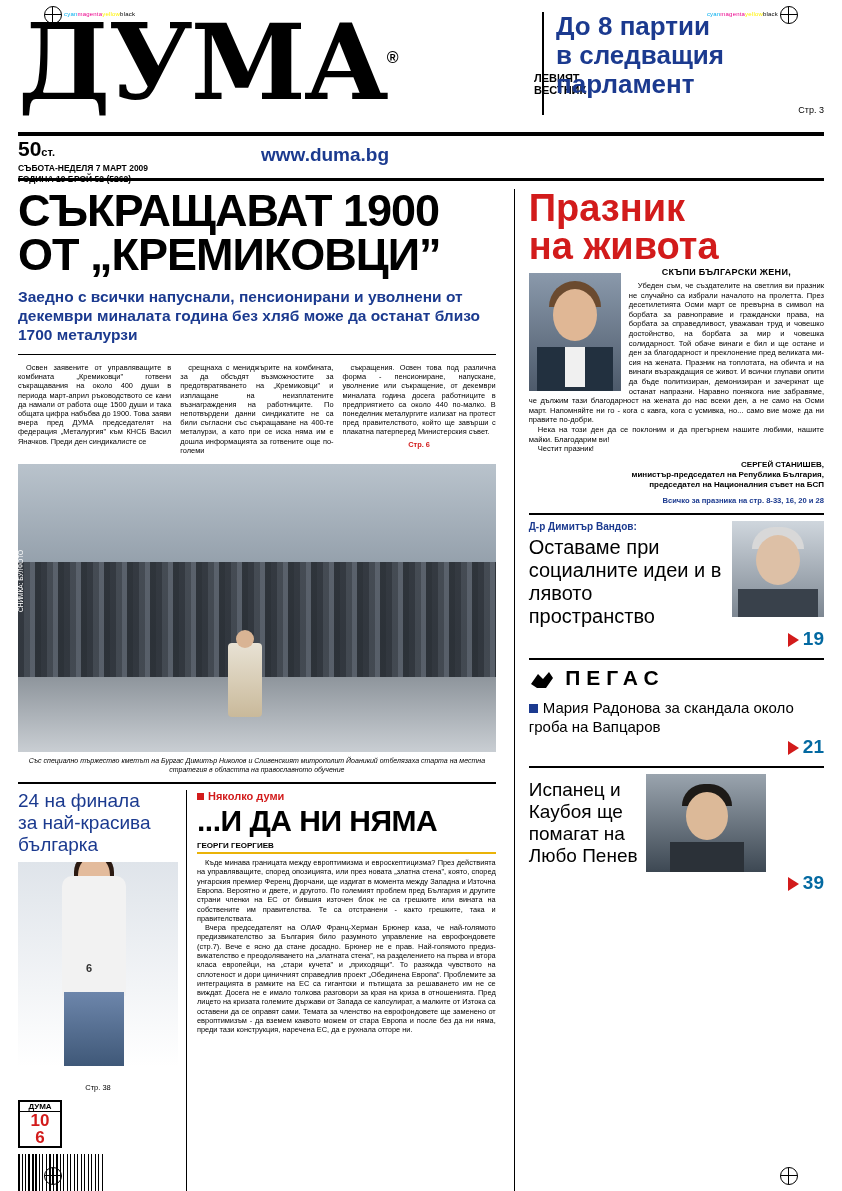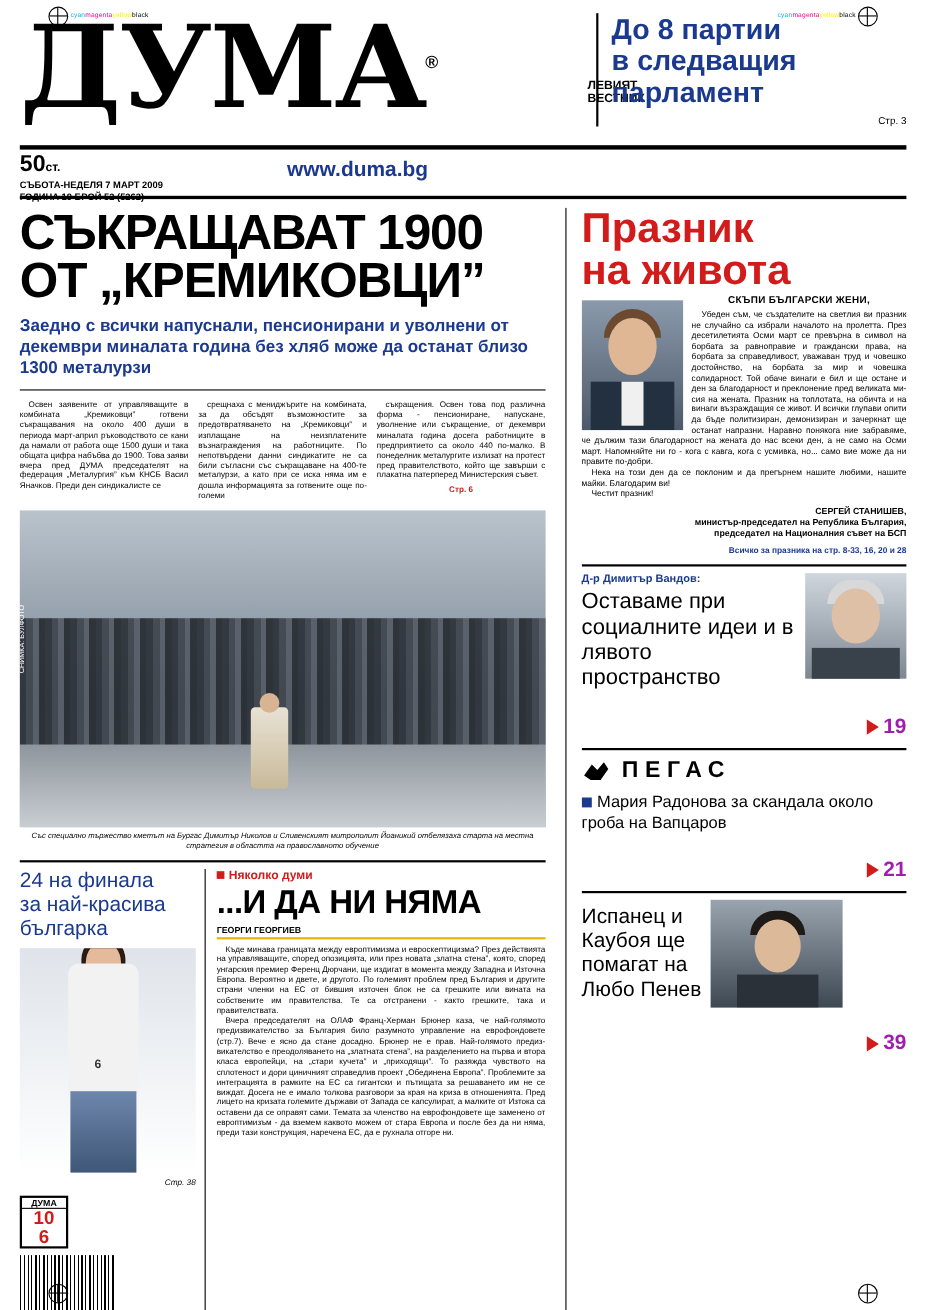--- a/index.html
+++ b/index.html
@@ -100,21 +100,21 @@
   
   .bottom-left{display:flex;margin-top:8px;border-top:2px solid #000;padding-top:6px;}
   .miss{width:160px;border-right:1px solid #000;padding-right:8px;}
   .miss h3{margin:0;font-size:19px;line-height:22px;font-weight:normal;color:#1b3a8f;}
   .miss-photo{position:relative;height:205px;margin-top:6px;background:linear-gradient(#dfe4ea,#ffffff);overflow:hidden;}
   .miss-photo .body{position:absolute;left:44px;top:14px;width:64px;height:120px;background:#f2f2f2;border-radius:10px 10px 0 0;}
   .miss-photo .head{position:absolute;left:60px;top:-6px;width:32px;height:38px;border-radius:50%;background:#e3bb9c;}
   .miss-photo .hair{position:absolute;left:56px;top:-10px;width:40px;height:30px;border-radius:20px 20px 0 0;background:#2b1a12;}
   .miss-photo .jeans{position:absolute;left:46px;top:130px;width:60px;height:74px;background:linear-gradient(#6d86ab,#3f5878);}
   .miss-photo .num{position:absolute;left:68px;top:100px;font-size:11px;font-weight:bold;color:#333;}
-  .miss .pg{font-size:7.5px;text-align:right;margin-top:3px;font-style:italic;}
+  .miss .pg{font-size:7.5px;text-align:center;margin-top:16px;}
   .dumabox{width:40px;border:2px solid #000;text-align:center;margin-top:8px;}
   .dumabox .lbl{font-size:8px;font-weight:bold;border-bottom:1px solid #000;}
   .dumabox .n{font-size:17px;font-weight:bold;color:#d21b1b;line-height:17px;}
   .barcode{margin-top:6px;height:70px;width:86px;
     background:repeating-linear-gradient(90deg,#000 0 1.5px,#fff 1.5px 3.5px,#000 3.5px 4.5px,#fff 4.5px 7px);}
 
   .opinion{flex:1;padding-left:10px;}
   .kicker{font-size:11px;font-weight:bold;color:#d21b1b;}
   .kicker .sq{display:inline-block;width:7px;height:7px;background:#d21b1b;margin-right:4px;}
   .op-title{font-size:30px;font-weight:bold;margin:2px 0 3px;letter-spacing:-.5px;}
@@ -136,21 +136,21 @@
   .sign{font-size:8px;font-weight:bold;text-align:right;line-height:10px;margin-top:6px;}
   .allinfo{font-size:7.6px;font-weight:bold;color:#1b3a8f;text-align:right;margin-top:6px;}
 
   .rbox{border-top:2px solid #000;margin-top:8px;padding-top:6px;position:relative;}
   .rb-kicker{font-size:10px;font-weight:bold;color:#1b3a8f;}
   .rb-title{font-size:20px;line-height:23px;font-weight:normal;margin:4px 0 0;}
   .rb-photo{width:92px;height:96px;float:right;margin:0 0 4px 8px;background:linear-gradient(#cfd6dd,#7d8792);position:relative;overflow:hidden;}
   .rb-photo .f{position:absolute;left:24px;top:14px;width:44px;height:50px;border-radius:50%;background:#ddc0a6;}
   .rb-photo .h{position:absolute;left:20px;top:6px;width:52px;height:22px;border-radius:22px 22px 0 0;background:#d8d8d8;}
   .rb-photo .s{position:absolute;left:6px;top:68px;width:80px;height:30px;background:#39414b;}
-  .pgnum{font-size:19px;font-weight:bold;color:#a21caf;text-align:right;margin-top:22px;}
+  .pgnum{font-size:19px;font-weight:bold;color:#0369a1;text-align:right;}
   .pgnum .tri{display:inline-block;width:0;height:0;border-left:11px solid #d21b1b;border-top:7px solid transparent;border-bottom:7px solid transparent;margin-right:4px;vertical-align:middle;}
 
   .pegas{font-size:21px;font-weight:bold;letter-spacing:6px;}
   .pegas-logo{display:inline-block;width:26px;height:20px;vertical-align:middle;margin-right:6px;}
   .pegas-line{font-size:15px;line-height:19px;margin-top:8px;}
   .pegas-line .sq{display:inline-block;width:9px;height:9px;background:#1b3a8f;margin-right:5px;}
 
   .esp{display:flex;gap:8px;align-items:center;}
   .esp h4{margin:0;font-size:19px;line-height:22px;font-weight:normal;}
   .esp-photo{width:120px;height:98px;background:linear-gradient(#9aa4ae,#3d4853);position:relative;overflow:hidden;flex:none;}
@@ -201,21 +201,21 @@
   </div>
 
   <div class="content">
 
     <div class="col-left">
 
       <h2 class="headline">
         <span>СЪКРАЩАВАТ 1900</span><br>
         <span>ОТ „КРЕМИКОВЦИ”</span>
       </h2>
-      <p class="subhead">Заедно с всички напуснали, пенсионирани и уволнени от декември миналата година без хляб може да останат близо 1300 металурзи</p>
+      <p class="subhead">Заедно с всички напуснали, пенсионирани и уволнени от декември миналата година без хляб може да останат близо 1700 металурзи</p>
       <div class="hr-thin"></div>
 
       <div class="cols3">
         <div class="c">
             <p>Освен заявените от управляващите в комбината „Кремиковци” готвени съкращавания на около 400 души в периода март-април ръководството се кани да намали от работа още 1500 души и така общата цифра набъбва до 1900. Това заяви вчера пред ДУМА председателят на федерация „Металургия” към КНСБ Васил Яначков. Преди ден синдикалисте се</p>
           </div>
         <div class="c">
             <p>срещнаха с мениджърите на комбината, за да обсъдят възможностите за предотвратяването на „Кремиковци” и изплащане на неизплатените възнаграждения на работниците. По непотвърдени данни синдикатите не са били съгласни със съкращаване на 400-те металурзи, а като при се иска няма им е дошла информацията за готвените още по-големи</p>
           </div>
         <div class="c">

